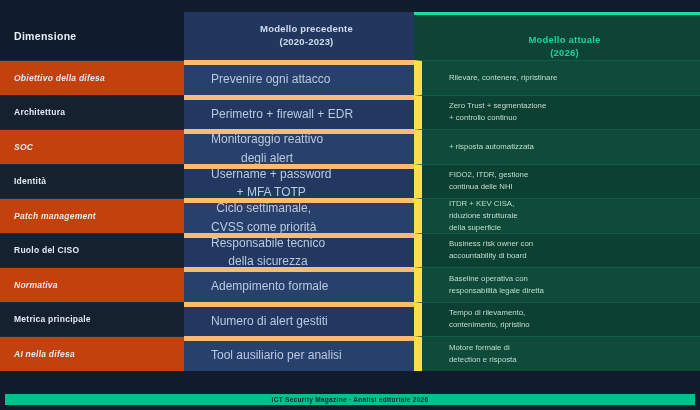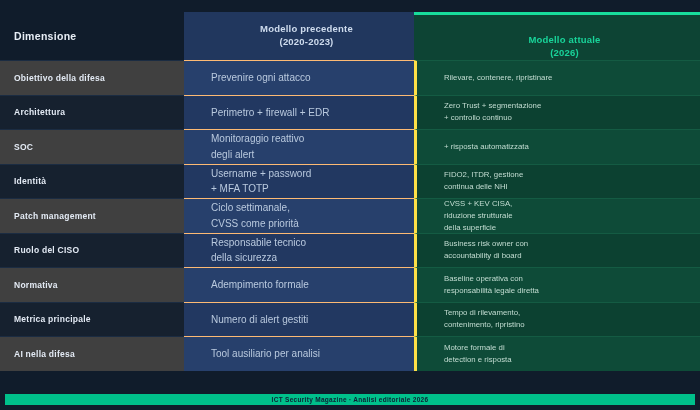--- a/index.html
+++ b/index.html
@@ -81,44 +81,45 @@
   .c-dim {
     display: flex;
     align-items: center;
     padding: 0 10px 0 14px;
     font-size: 8.5px;
     font-weight: bold;
     letter-spacing: .25px;
     color: #e3eaf4;
     border-top: 1px solid #1b2c42;
   }
-  .c-dim.odd  { background: #404040; }
+  .c-dim.odd  { background: #c2410c; font-style: italic; }
   .c-dim.even { background: #16212f; }
 
   .c-prev {
     display: flex;
     align-items: center;
     padding: 0 12px 0 12px;
-    font-size: 10px;
+    font-size: 12px;
     line-height: 1.55;
     color: #b9c9de;
-    border-top: 1px solid #fdba74;
+    border-top: 5px solid #fdba74;
+    text-align: center;
   }
   .c-prev.odd  { background: #27406c; }
   .c-prev.even { background: #223861; }
 
   .c-curr {
     display: flex;
     align-items: center;
     padding: 0 12px 0 12px;
     font-size: 7.8px;
     line-height: 1.55;
     color: #c3ddd2;
     border-top: 1px solid #145b43;
-    border-left: 3px solid #fde047;
+    border-left: 8px solid #fde047;
   }
   .c-curr.odd  { background: #0e4b38; }
   .c-curr.even { background: #0c4131; }
 
   
   .footer-bar {
     position: absolute;
     left: 5px;
     top: 394px;
     width: 690px;
@@ -204,21 +205,21 @@
           </div>
         </div><div class="c-dim odd" style="height: 34.5px;">
           <span>Patch management</span>
         </div><div class="c-prev odd" style="height: 34.5px;">
           <div>
             <span class="nl">Ciclo settimanale,</span>
             <span class="nl">CVSS come priorità</span>
           </div>
         </div><div class="c-curr odd" style="height: 34.5px;">
           <div>
-            <span class="nl">CVSS + KEV CISA,</span>
+            <span class="nl">ITDR + KEV CISA,</span>
             <span class="nl">riduzione strutturale</span>
             <span class="nl">della superficie</span>
           </div>
         </div><div class="c-dim even" style="height: 34.5px;">
           <span>Ruolo del CISO</span>
         </div><div class="c-prev even" style="height: 34.5px;">
           <div>
             <span class="nl">Responsabile tecnico</span>
             <span class="nl">della sicurezza</span>
           </div>

